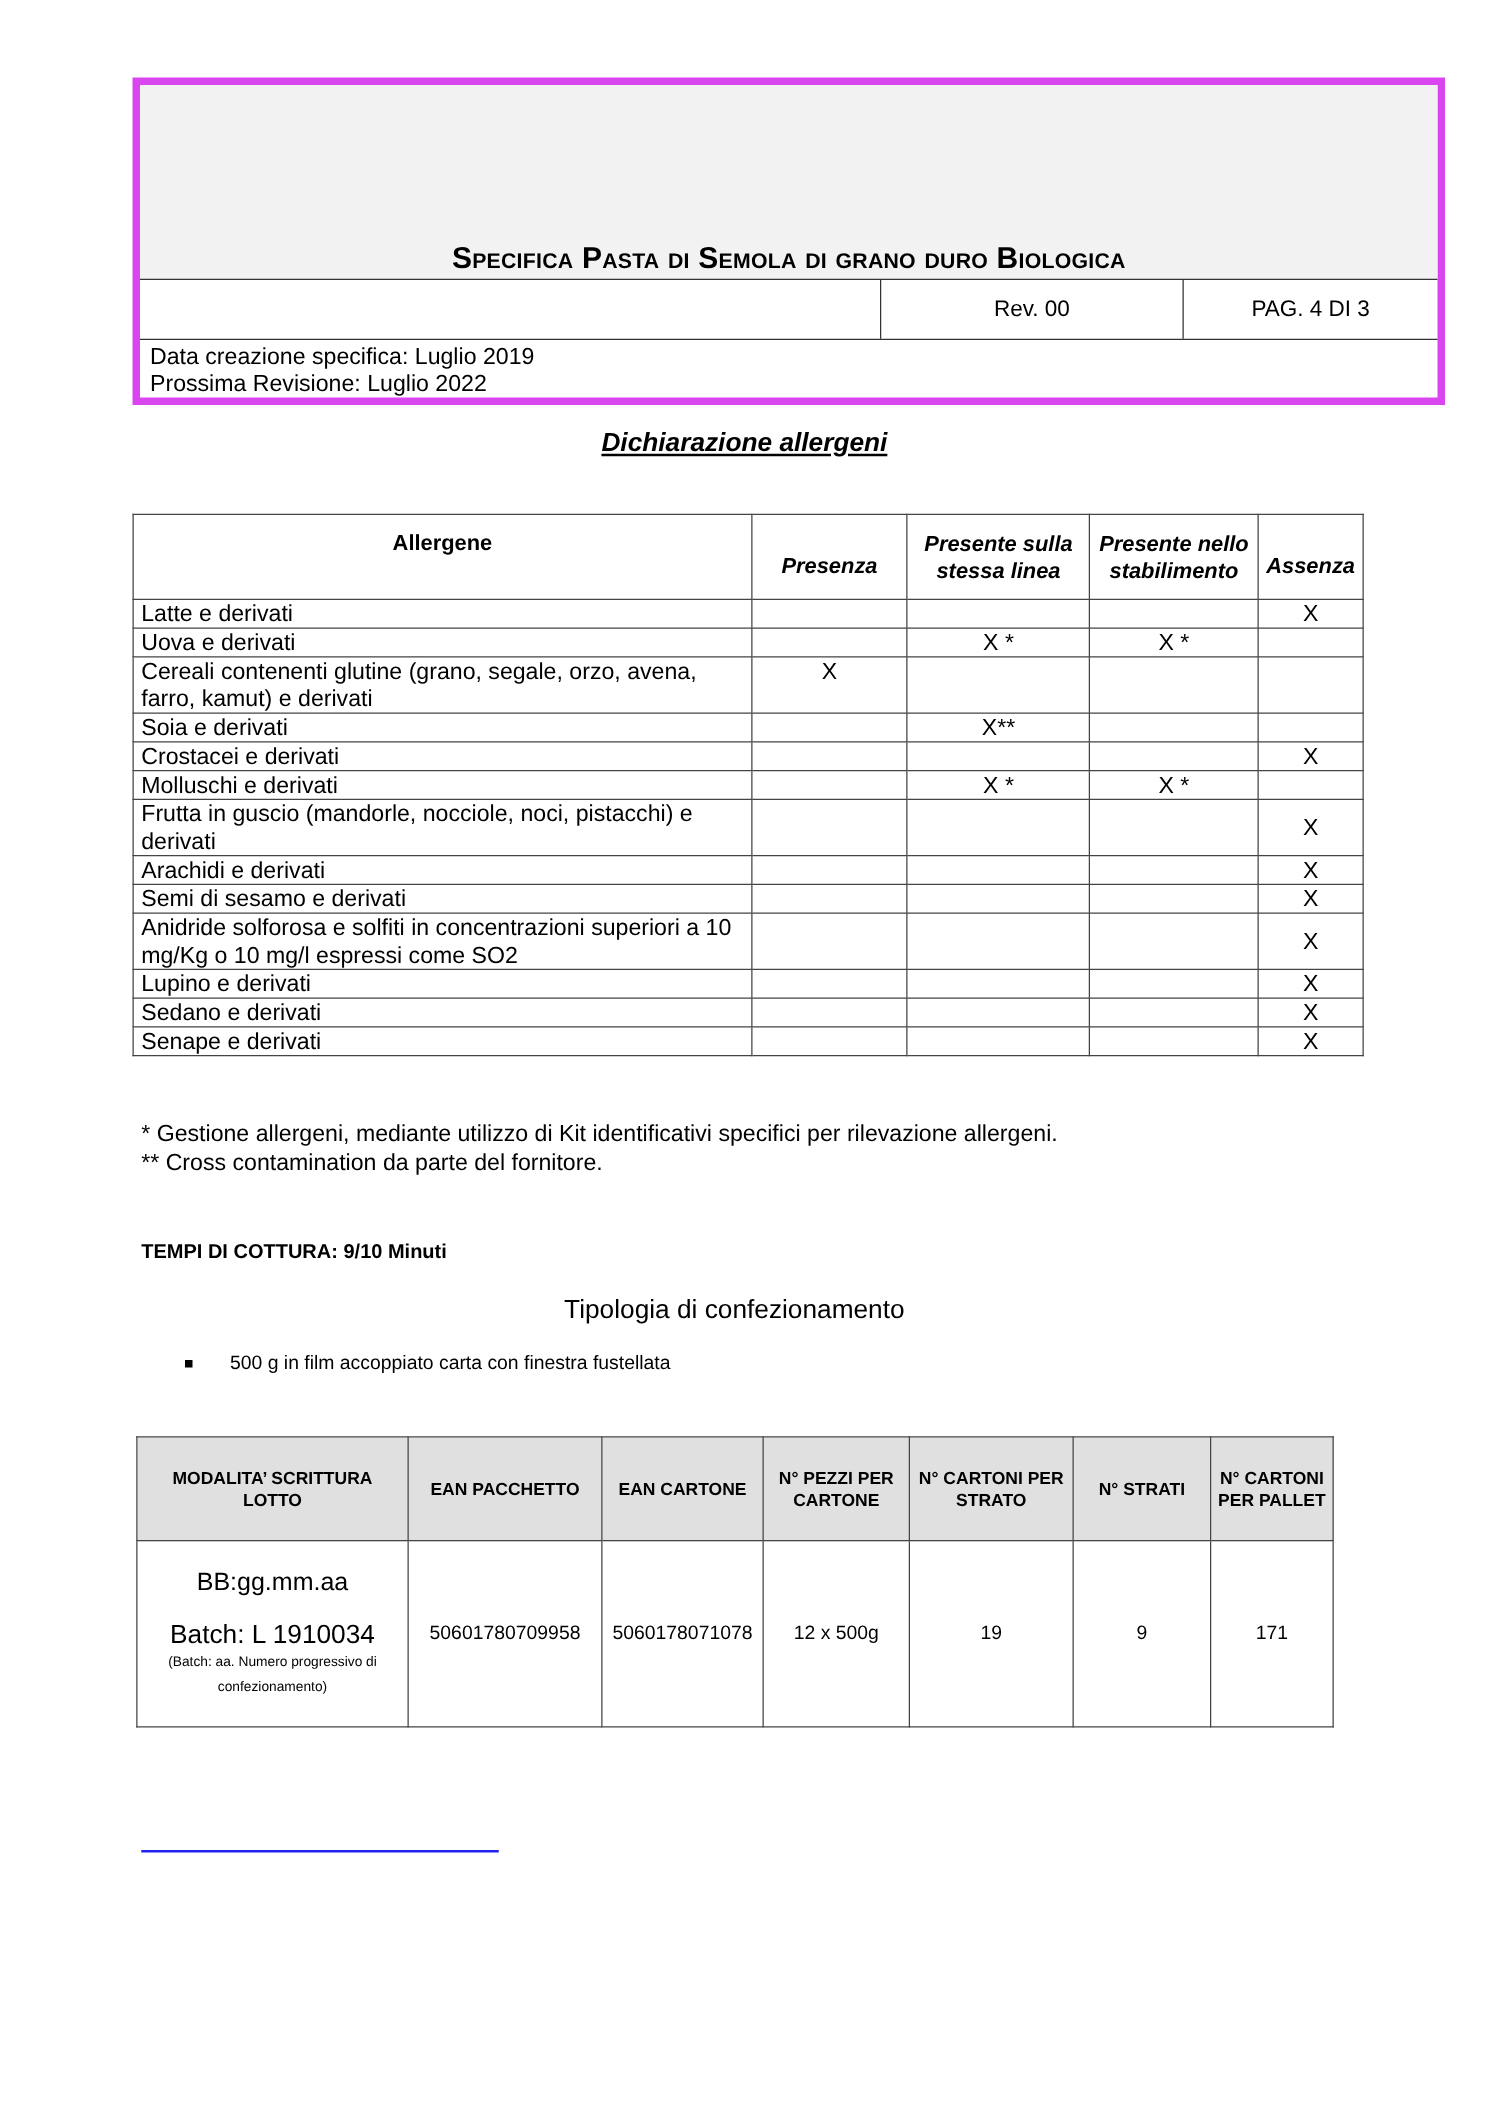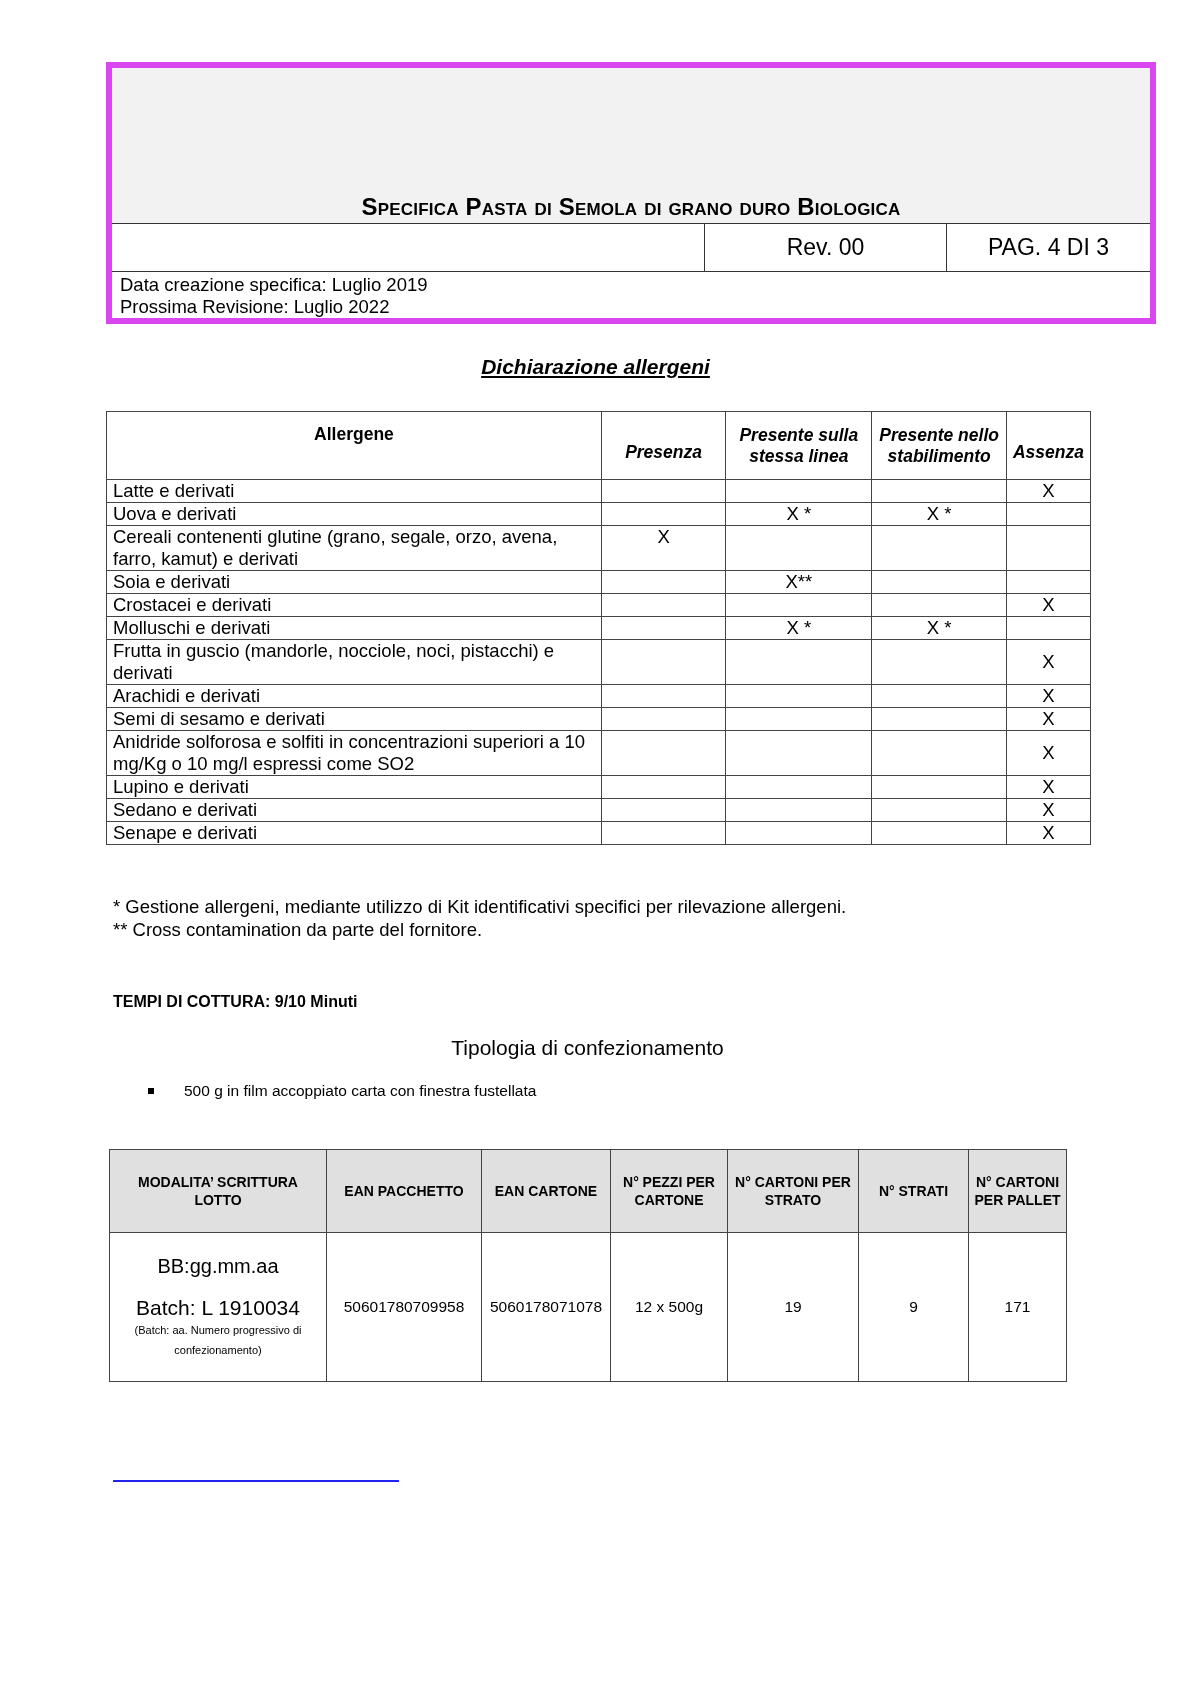--- a/index.html
+++ b/index.html
@@ -2,27 +2,27 @@
 <html><head>
 <meta charset="utf-8">
 <style>
   html, body { margin:0; padding:0; background:#ffffff; }
   body { width:1191px; height:1684px; position:relative; font-family:"Liberation Sans", sans-serif; color:#000; overflow:hidden; }
 
   
   .hdr { position:absolute; left:106px; top:62px; width:1050px; border:6px solid #d946ef; box-sizing:border-box; }
   .hdr-title { height:155px; background:#f2f2f2; border-bottom:1.5px solid #333; position:relative; }
   .hdr-title h1 { position:absolute; left:0; right:0; bottom:2px; margin:0; text-align:center; font-size:24px; font-weight:bold; font-variant:small-caps; letter-spacing:0.2px; }
-  .hdr-rev { display:flex; height:47px; border-bottom:1.5px solid #333; font-size:23px; }
+  .hdr-rev { display:flex; height:47px; border-bottom:1.5px solid #333; font-size:18px; }
   .hdr-rev .c1 { width:592px; border-right:1.5px solid #333; }
   .hdr-rev .c2 { width:241px; border-right:1.5px solid #333; text-align:center; line-height:47px; }
   .hdr-rev .c3 { flex:1; text-align:center; line-height:47px; }
   .hdr-dates { padding:2px 8px 0 8px; font-size:18.5px; line-height:22px; height:46px; box-sizing:border-box; }
 
-  .sec-title { position:absolute; left:0; width:1191px; text-align:center; top:343px; font-size:21px; font-weight:bold; font-style:italic;margin-top:12px; }
+  .sec-title { position:absolute; left:0; width:1191px; text-align:center; top:343px; font-size:21px; font-weight:bold; font-style:italic; }
   .sec-title span { text-decoration:underline; }
 
   
   table.allerg { position:absolute; left:106px; top:411px; width:985px; border-collapse:collapse; font-size:18.5px; }
   table.allerg td, table.allerg th { border:1.5px solid #444; padding:0 6px; line-height:22px; }
   table.allerg th { font-weight:bold; font-size:17.5px; line-height:21px; text-align:center; }
   table.allerg th.it { font-style:italic; }
   table.allerg td.mk { text-align:center; }
   .col-a { width:488px; } .col-b { width:112px; } .col-c { width:134px; } .col-d { width:122px; }
 

